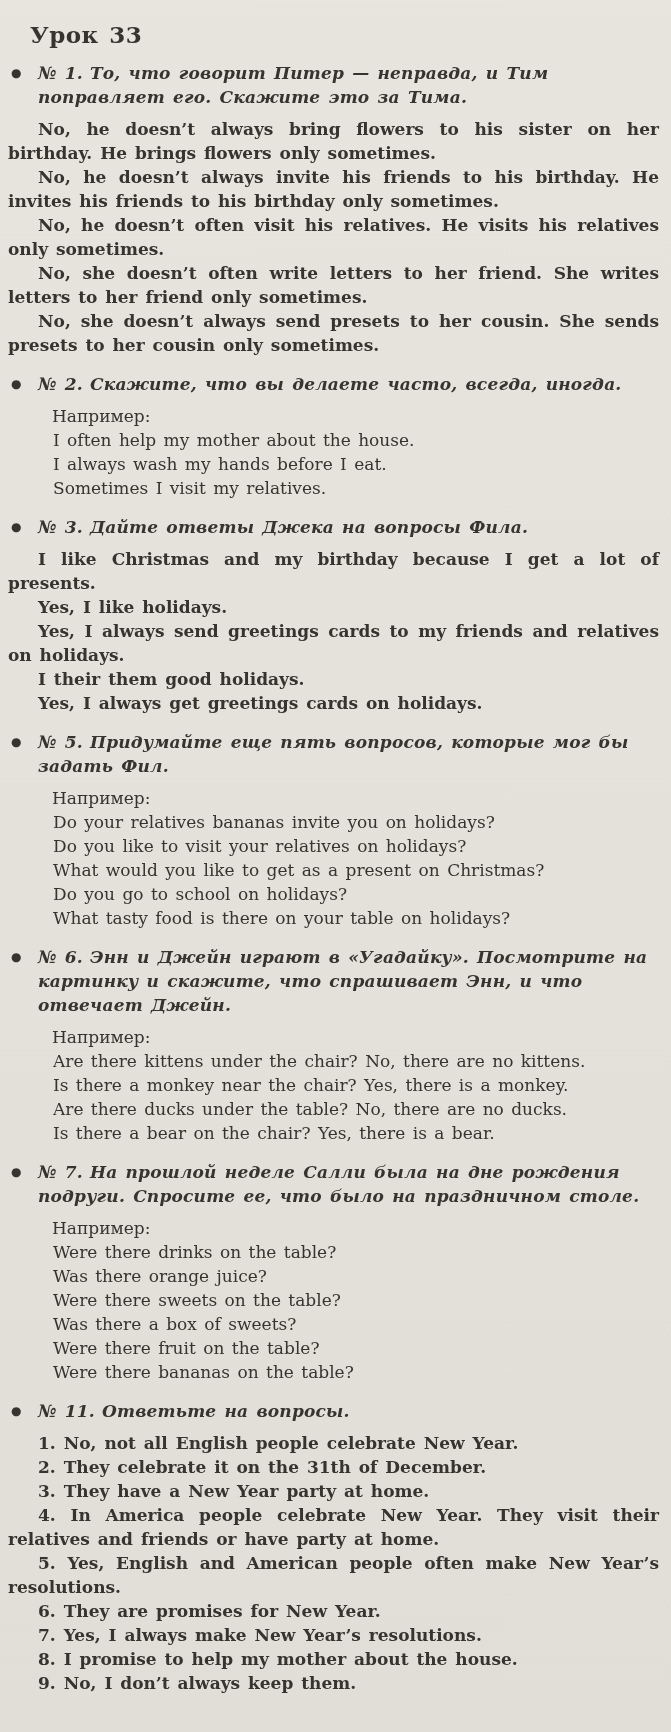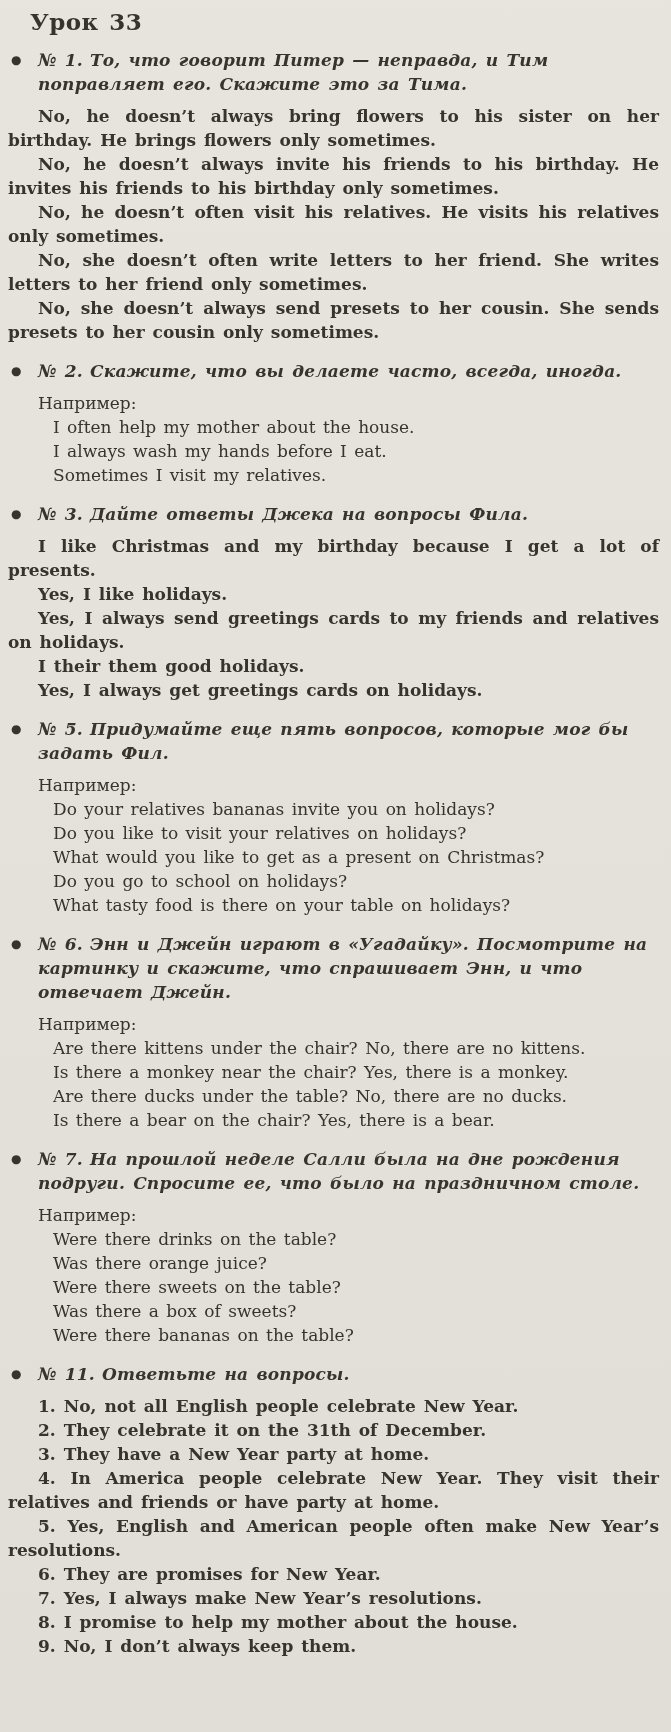--- a/index.html
+++ b/index.html
@@ -11,21 +11,21 @@
     background: var(--page-bg, #ebe8e1);
     color: var(--text-color, #37332f);
     font-family: "DejaVu Serif", "Liberation Serif", serif;
     font-size: 17px;
     line-height: 24px;
     word-spacing: 2px;
   }
   .page {
     width: 100%;
     height: 100%;
-    padding: 8px 12px 8px 8px;
+    padding: 21px 12px 8px 8px;
     background: linear-gradient(180deg, rgba(0,0,0,0.015), rgba(0,0,0,0.045)),
                 var(--page-bg, #ebe8e1);
   }
   .title {
     font-size: 23px;
     font-weight: bold;
     margin: 2px 0 14px 22px;
     letter-spacing: 0.5px;
     font-style: normal;
   }
@@ -48,21 +48,21 @@
   }
   .num { margin-right: 7px; white-space: nowrap; }
   .body { margin-top: 8px; }
   .block { min-height: 24px; }
   .block.p {
     text-align: justify;
     text-indent: 30px;
     font-weight: bold;
   }
   .block.line { margin-left: 45px; }
-  .block.label { margin-left: 30px; }
+  .block.label { margin-left: 44px; }
 </style>
 </head>
 <body>
 
 <div class="page">
   <h1 class="title">Урок 33</h1>
   <div id="exercise-list">
   <section class="exercise">
     <div class="heading">
       <span class="bullet">●</span><span class="num">№ 1.</span><span class="task">То, что говорит Питер — неправда, и Тим поправляет его. Скажите это за Тима.</span>
@@ -131,20 +131,21 @@
   <section class="exercise">
     <div class="heading">
       <span class="bullet">●</span><span class="num">№ 7.</span><span class="task">На прошлой неделе Салли была на дне рождения подруги. Спросите ее, что было на праздничном столе.</span>
     </div>
     <div class="body">
           <div class="block label">Например:</div>
           <div class="block line">Were there drinks on the table?</div>
           <div class="block line">Was there orange juice?</div>
           <div class="block line">Were there sweets on the table?</div>
           <div class="block line">Was there a box of sweets?</div>
+          <div class="block line">Were there fruit on the table?</div>
           <div class="block line">Were there bananas on the table?</div>
         </div>
   </section>
 
   <section class="exercise">
     <div class="heading">
       <span class="bullet">●</span><span class="num">№ 11.</span><span class="task">Ответьте на вопросы.</span>
     </div>
     <div class="body">
           <div class="block p">1. No, not all English people celebrate New Year.</div>

